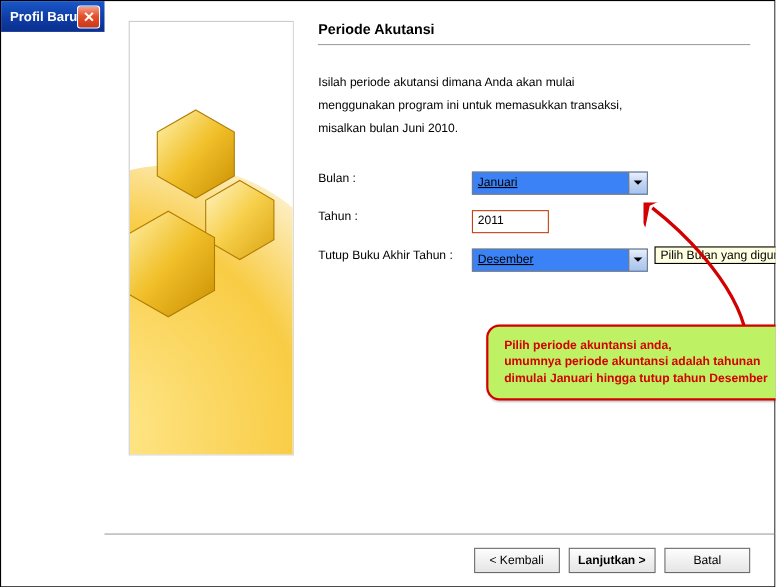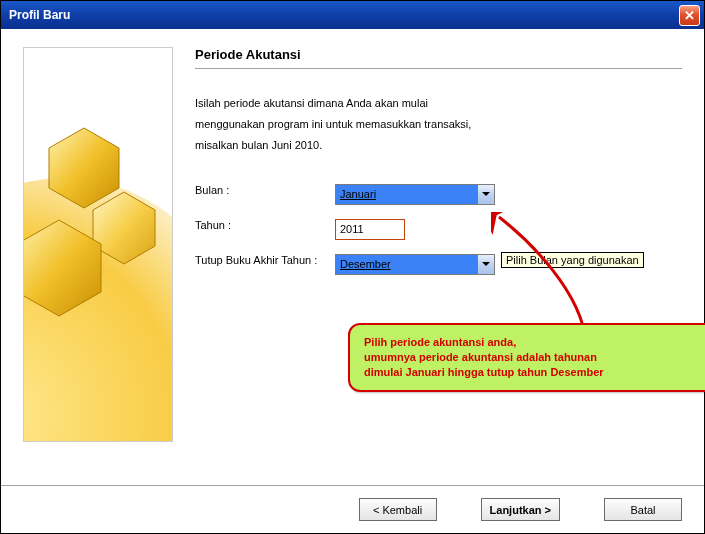--- a/index.html
+++ b/index.html
@@ -11,21 +11,21 @@
     width: 705px;
     height: 534px;
     overflow: hidden;
   }
   .window {
     width: 705px;
     height: 534px;
     border: 1px solid #000;
     background: #fff;
     display: flex;
-    flex-direction: column;
+    flex-direction: row;
     position: relative;
   }
   .titlebar {
     height: 28px;
     background: linear-gradient(to bottom, #1a58c8 0%, #0f3ea8 50%, #0a2f8f 100%);
     display: flex;
     align-items: center;
     padding: 0 4px 0 8px;
     color: #fff;
     font-weight: bold;
@@ -154,21 +154,20 @@
     gap: 8px;
   }
   .btn {
     min-width: 78px;
     height: 23px;
     border: 1px solid #6b6b6b;
     background: linear-gradient(to bottom, #fdfdfd 0%, #e5e5e5 100%);
     font: inherit;
     cursor: pointer;
     padding: 0 8px;
-    margin-left: 36px;
   }
   .btn.bold { font-weight: bold; }
   .arrow-svg {
     position: absolute;
     left: 490px;
     top: 183px;
     pointer-events: none;
   }
 </style>
 </head>

